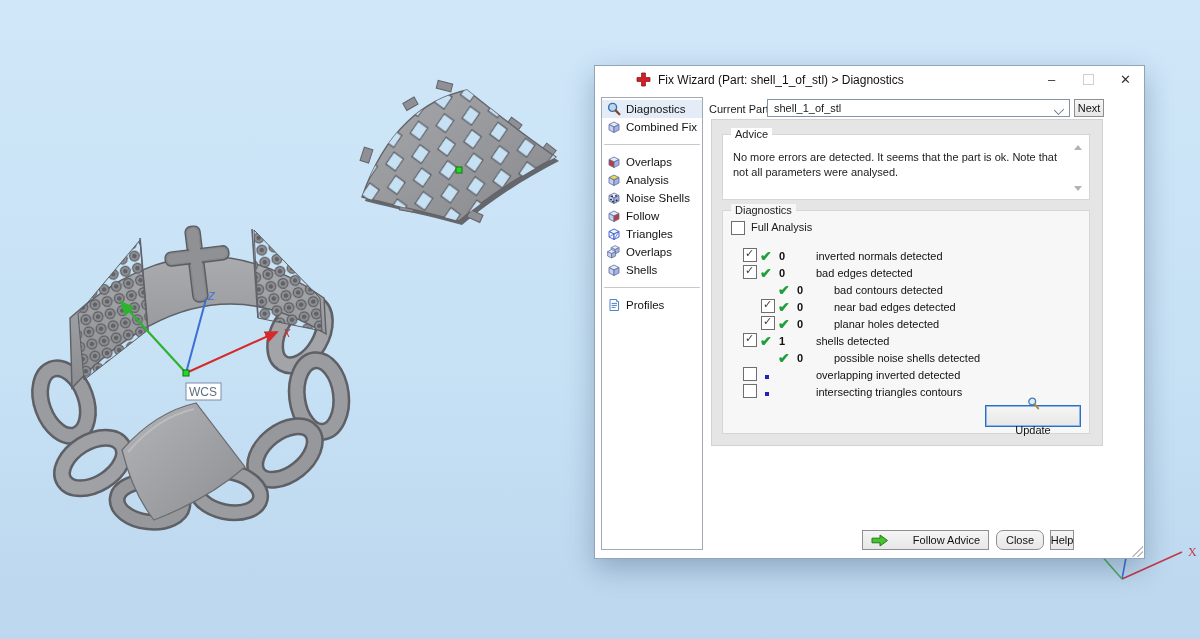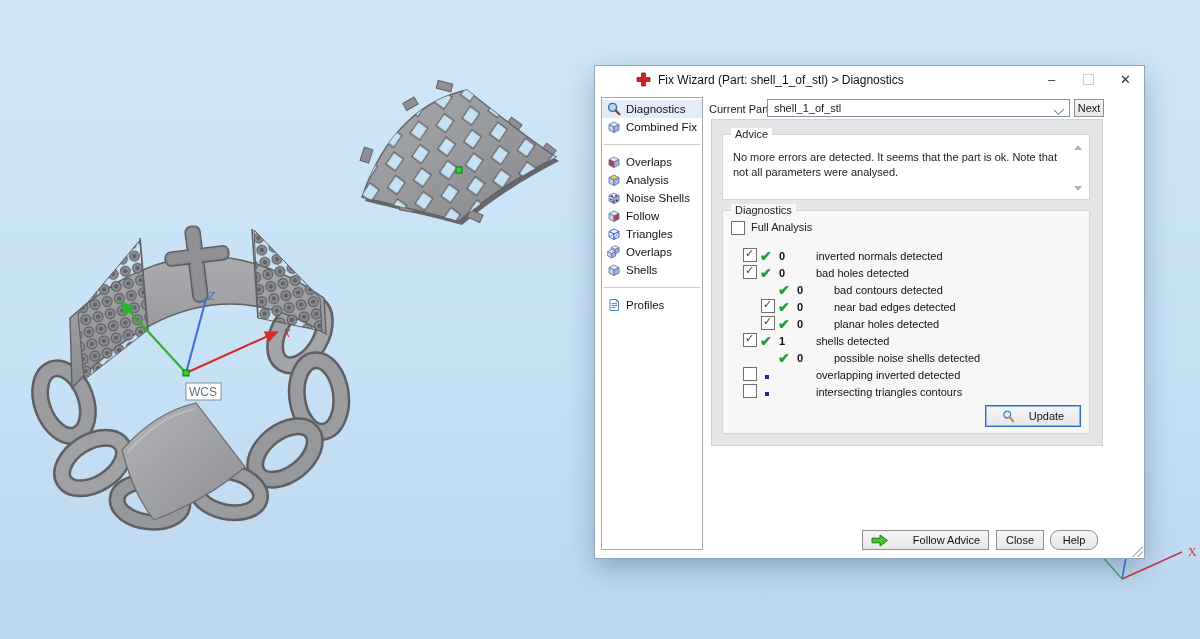--- a/index.html
+++ b/index.html
@@ -63,27 +63,27 @@
   .checkbox.checked::after{content:"\2713";position:absolute;left:1px;top:-2px;font-size:11px;color:#3c3c3c;}
   #diag-rows{position:absolute;left:8px;top:36px;right:8px;}
   .diag-row{height:17px;display:flex;align-items:center;}
   .diag-row .cbwrap{width:17px;flex:0 0 17px;}
   .diag-row .st{width:19px;flex:0 0 19px;text-align:left;}
   .tick{color:#1f9e3c;font-size:14px;font-weight:bold;line-height:1;}
   .dot{display:inline-block;width:4px;height:4px;background:#2222bb;margin-left:5px;}
   .diag-row .cnt{width:37px;flex:0 0 37px;font-weight:bold;color:#111;}
   .diag-row .lbl{color:#111;}
   .update-btn{position:absolute;right:8px;bottom:6px;width:96px;height:22px;
-    border:1px solid #2a6fc4;box-shadow:inset 0 0 0 1px #8db6e8;gap:14px;}
+    border:1px solid #2a6fc4;box-shadow:inset 0 0 0 1px #8db6e8;gap:14px;flex-direction:column;}
   .update-btn .mag{width:13px;height:13px;}
 
   .footer-btn{position:absolute;bottom:8px;height:20px;}
   .follow-btn{left:153px;width:127px;gap:24px;}
-  .close-btn{left:287px;width:48px;}
-  .help-btn{left:341px;width:48px;border-radius:9px;}
+  .close-btn{left:287px;width:48px;border-radius:7px;}
+  .help-btn{left:341px;width:24px;}
   .grip{position:absolute;right:1px;bottom:1px;width:13px;height:13px;
     background:repeating-linear-gradient(135deg,transparent 0 2.5px,#bdbdbd 2.5px 3.8px);
     clip-path:polygon(100% 0,100% 100%,0 100%);}
 </style>
 </head>
 <body>
 
 <div>
 <svg id="scene" width="1200" height="639" viewBox="0 0 1200 639">
   <defs>
@@ -346,21 +346,21 @@
               <div class="diag-row" style="padding-left: 12px;">
     <span class="cbwrap"><span class="checkbox checked"></span></span>
     <span class="st"><span class="tick">✔</span></span>
     <span class="cnt">0</span>
     <span class="lbl">inverted normals detected</span>
   </div>
               <div class="diag-row" style="padding-left: 12px;">
     <span class="cbwrap"><span class="checkbox checked"></span></span>
     <span class="st"><span class="tick">✔</span></span>
     <span class="cnt">0</span>
-    <span class="lbl">bad holes detected</span>
+    <span class="lbl">bad edges detected</span>
   </div>
               <div class="diag-row" style="padding-left: 30px;">
     <span class="cbwrap"><span class="checkbox" style="visibility: hidden;"></span></span>
     <span class="st"><span class="tick">✔</span></span>
     <span class="cnt">0</span>
     <span class="lbl">bad contours detected</span>
   </div>
               <div class="diag-row" style="padding-left: 30px;">
     <span class="cbwrap"><span class="checkbox checked"></span></span>
     <span class="st"><span class="tick">✔</span></span>

